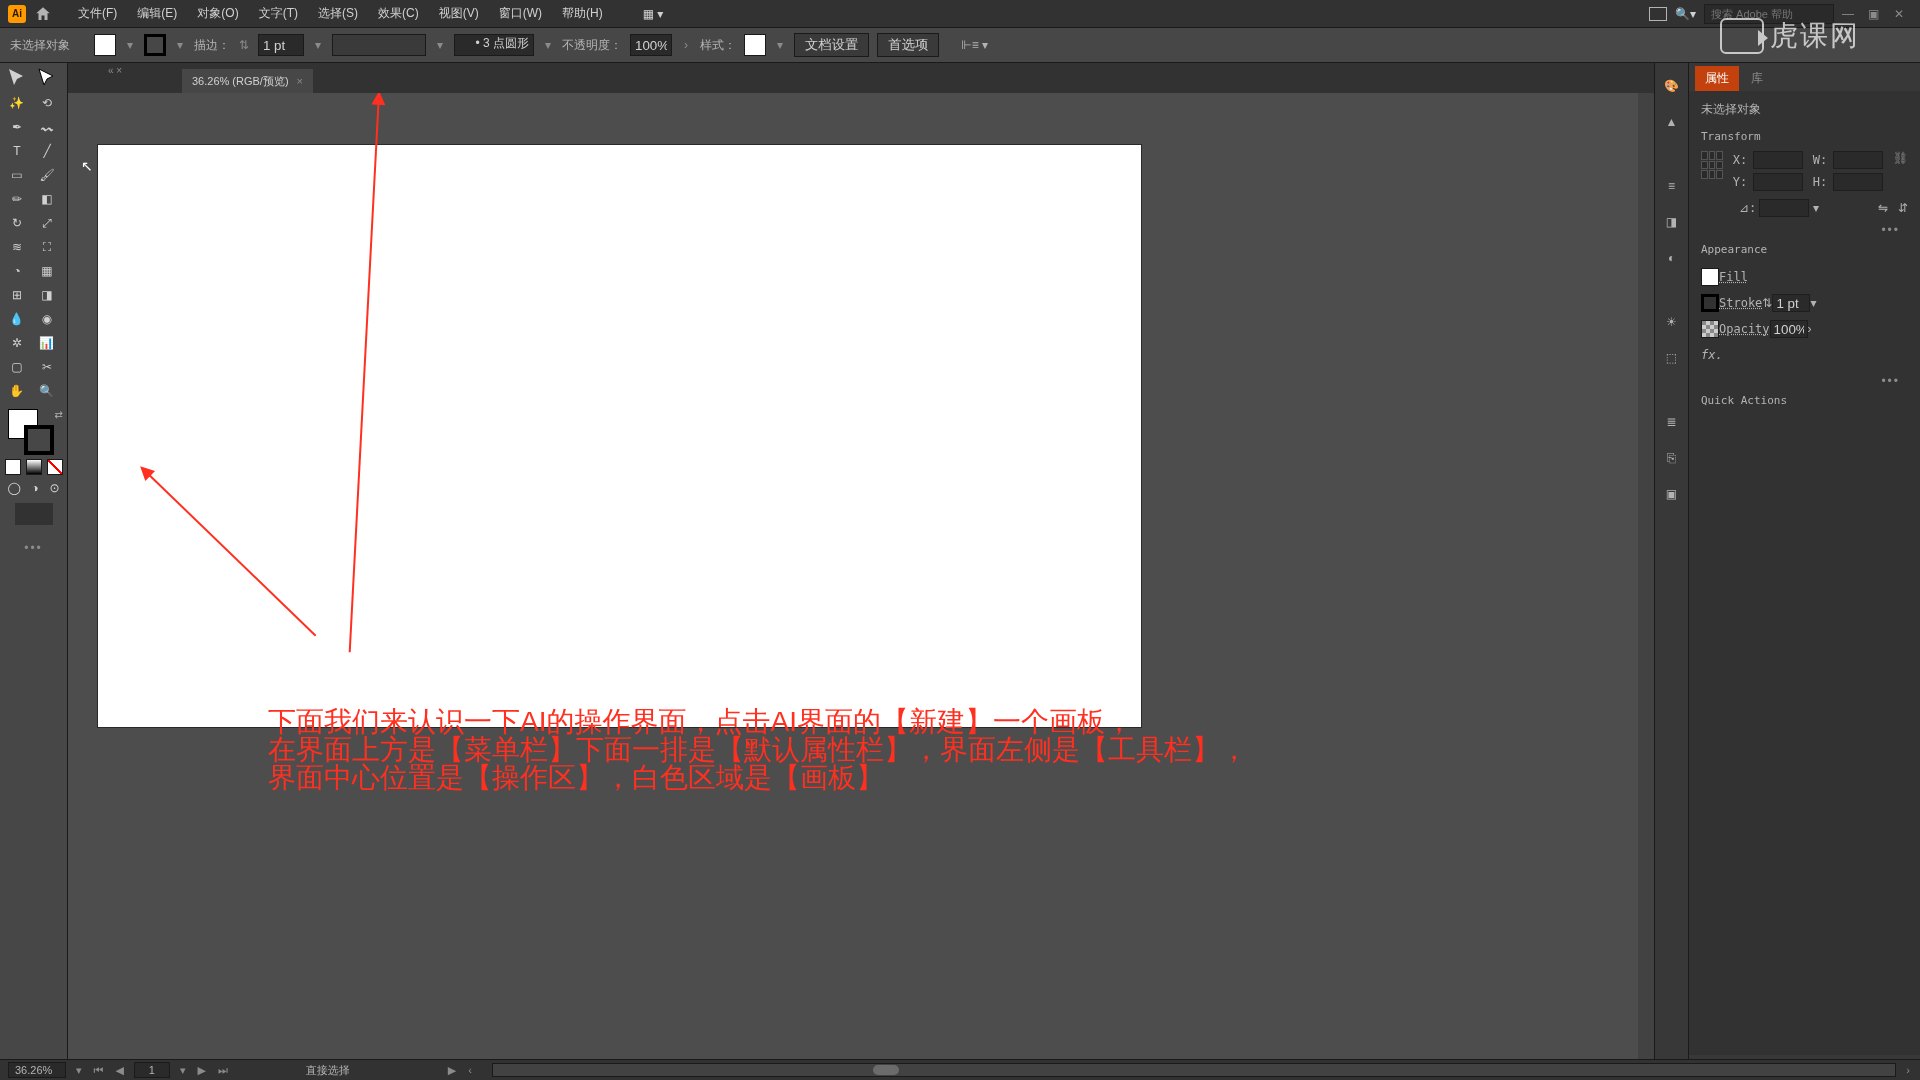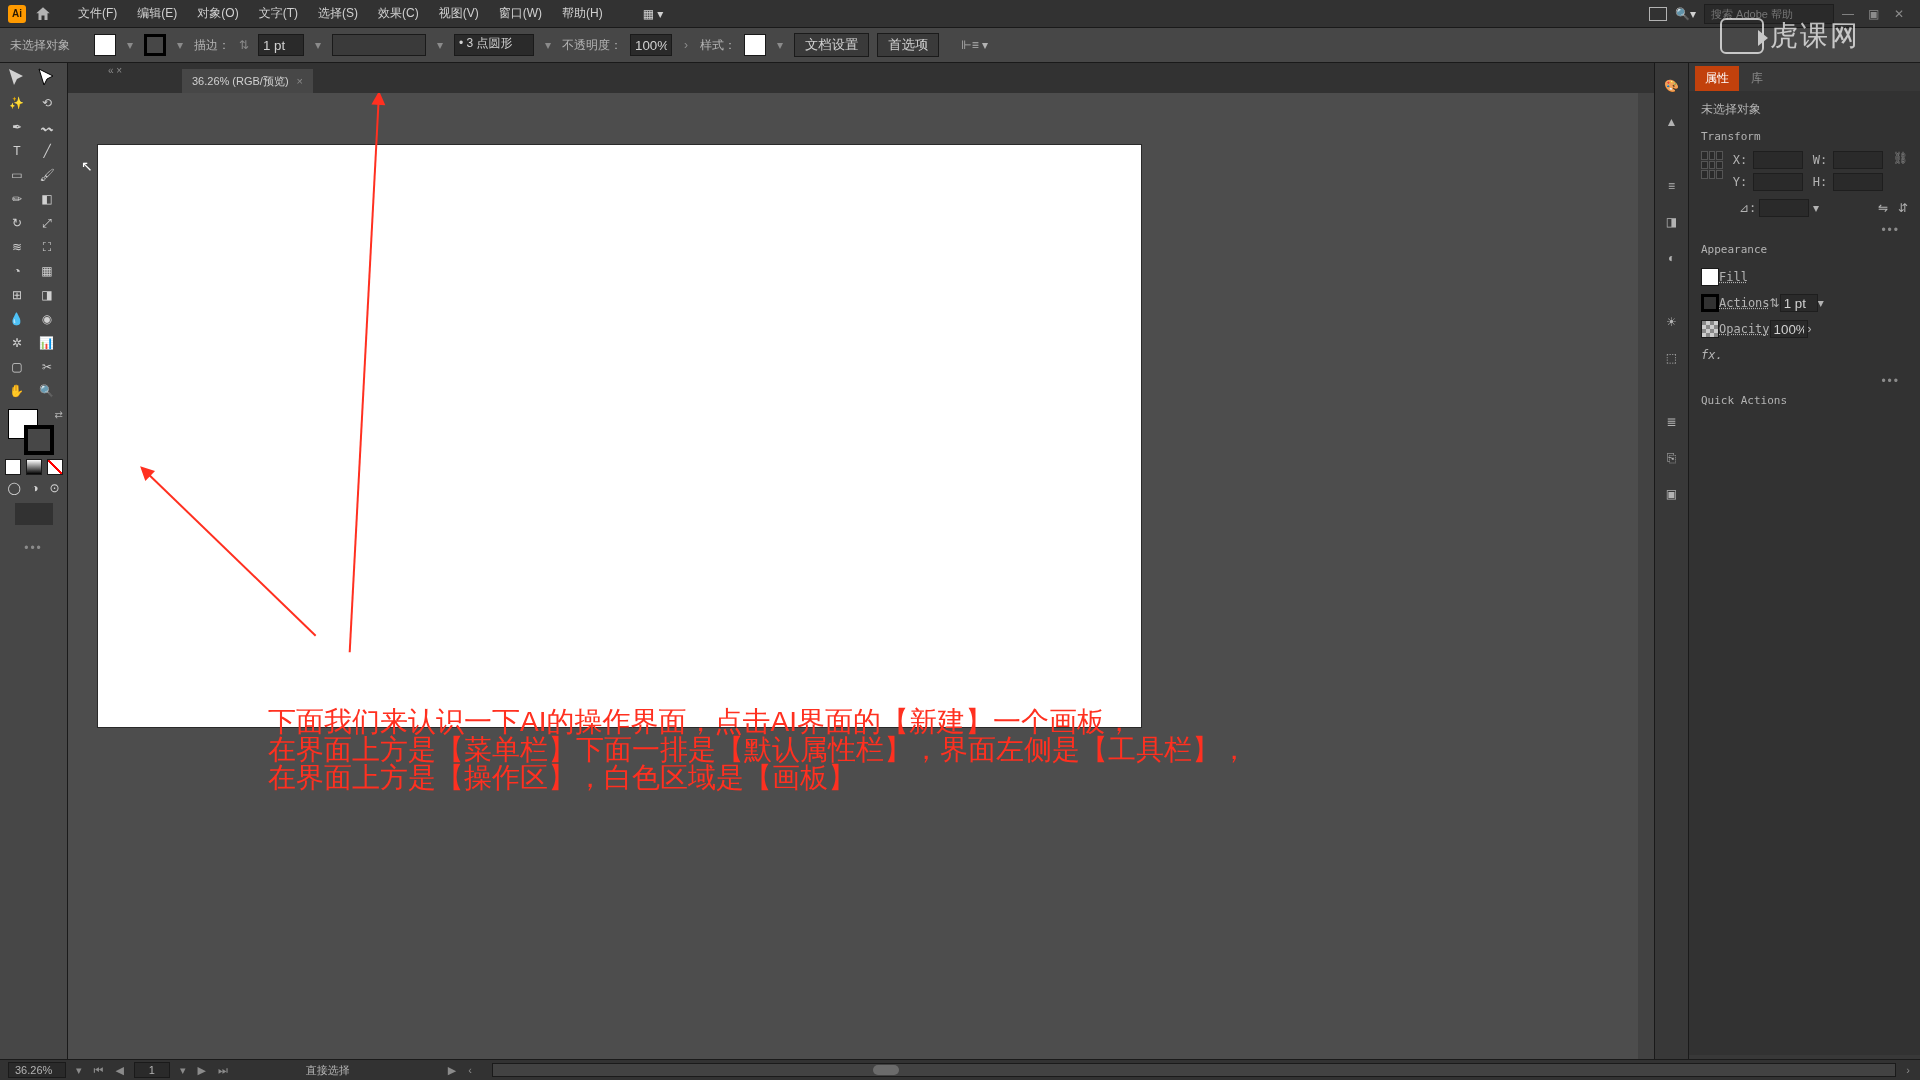--- a/index.html
+++ b/index.html
@@ -110,21 +110,21 @@
   <span class="swatch" style="background:#fff"></span>
   <span class="dd">▾</span>
   <span class="swatch" style="background:#474747;border:3px solid #000;width:22px;height:22px"></span>
   <span class="dd">▾</span>
   <span class="label">描边：</span>
   <span class="dd">⇅</span>
   <input class="input-box" style="width: 46px;" value="1 pt">
   <span class="dd">▾</span>
   <span class="input-box" style="width:94px;background:#3a3a3a"></span>
   <span class="dd">▾</span>
-  <span class="input-box" style="width:80px;text-align:left">• <span>3 点圆形</span></span>
+  <span class="input-box" style="width:80px;text-align:right">• <span>3 点圆形</span></span>
   <span class="dd">▾</span>
   <span class="label">不透明度：</span>
   <input class="input-box" style="width: 42px;" value="100%">
   <span class="dd">›</span>
   <span class="label">样式：</span>
   <span class="swatch" style="background:#fff"></span>
   <span class="dd">▾</span>
   <button class="btn">文档设置</button>
   <button class="btn">首选项</button>
   <span style="width:6px"></span>
@@ -203,21 +203,21 @@
     </div>
 
     <div class="canvas-wrap">
       <div class="cursor">↖</div>
       <div class="artboard"></div>
       <div class="arrow1"></div>
       <div class="arrow2"></div>
       <div class="annotation">
         <div>下面我们来认识一下AI的操作界面，点击AI界面的【新建】一个画板，</div>
         <div>在界面上方是【菜单栏】下面一排是【默认属性栏】，界面左侧是【工具栏】，</div>
-        <div>在界面上方是【操作区】，白色区域是【画板】</div>
+        <div>界面中心位置是【操作区】，白色区域是【画板】</div>
       </div>
       <div class="vscroll">
           <div class="handle"></div>
         </div>
     </div>
   </div>
 
   <div class="panel-rail">
     <div class="rail-icon">🎨</div>
     <div class="rail-icon">▲</div>
@@ -292,21 +292,21 @@
       </div>
       <div class="more-dots">•••</div>
 
       <div class="sect-title">Appearance</div>
       <div class="appearance-row">
         <div class="aswatch" style="background:#fff"></div>
         <span class="aname">Fill</span>
       </div>
       <div class="appearance-row">
         <div class="aswatch" style="background:#323232;border:3px solid #000"></div>
-        <span class="aname">Actions</span>
+        <span class="aname">Stroke</span>
         <span>⇅</span>
         <input class="input-box" style="width: 38px; background: rgb(42, 42, 42); border: 1px solid rgb(30, 30, 30); color: rgb(209, 209, 209); height: 18px; padding: 0px 3px;" value="1 pt">
         <span>▾</span>
       </div>
       <div class="appearance-row">
         <div class="aswatch" style="background:repeating-conic-gradient(#888 0 25%,#ccc 0 50%) 0/8px 8px"></div>
         <span class="aname">Opacity</span>
         <input style="width: 38px; background: rgb(42, 42, 42); border: 1px solid rgb(30, 30, 30); color: rgb(209, 209, 209); height: 18px; padding: 0px 3px;" value="100%">
         <span>›</span>
       </div>

